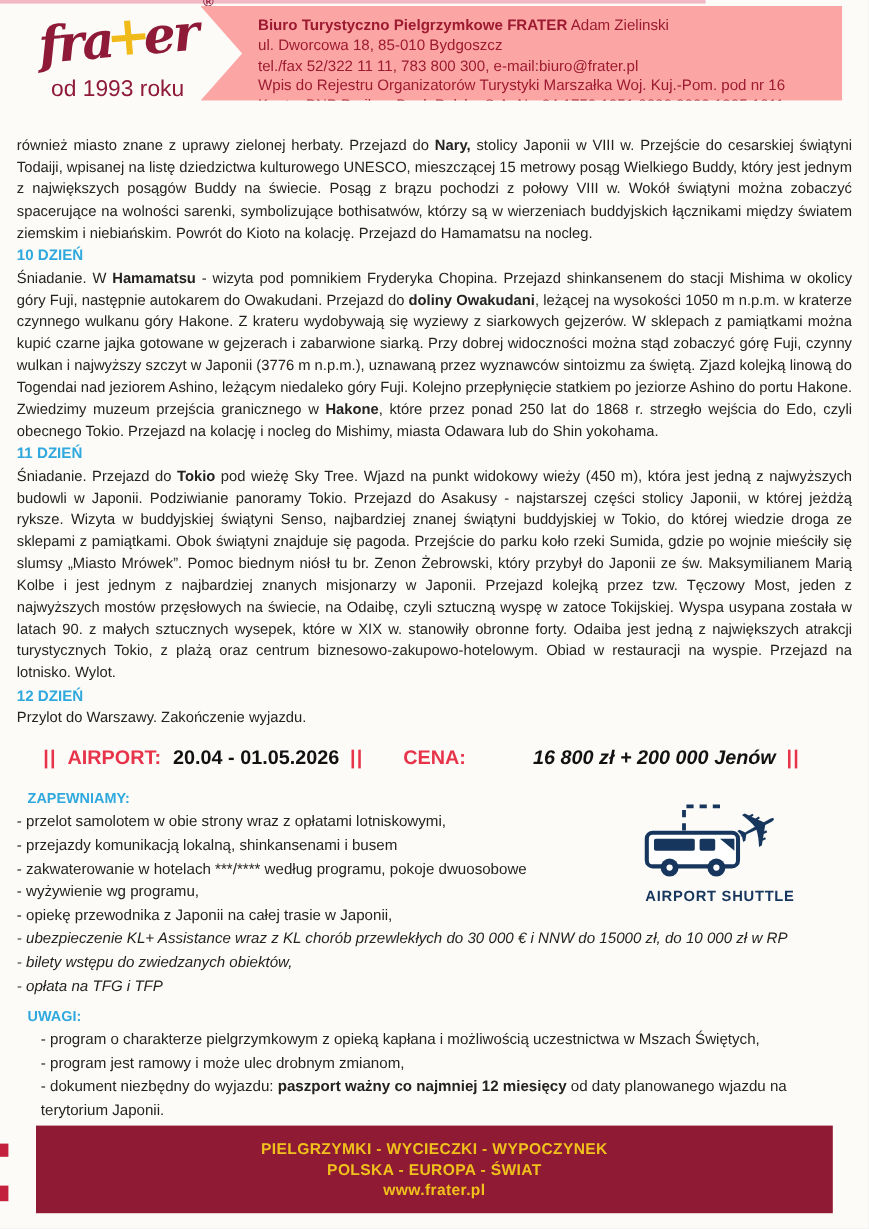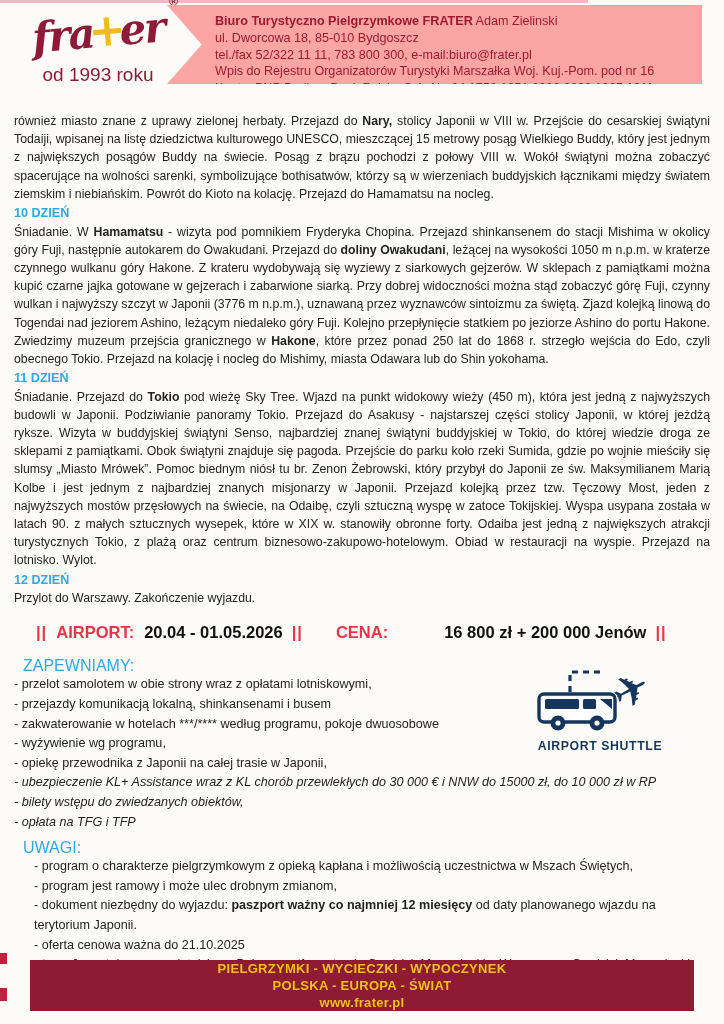--- a/index.html
+++ b/index.html
@@ -38,38 +38,38 @@
   .content { position:absolute; top:112px; left:14px; width:696px; }
   .body-p { font-size:12.3px; line-height:18.2px; text-align:justify; color:#232323; }
   .body-p b { font-weight:700; }
   .day-label { color:#2fa9dd; font-weight:bold; font-size:12.6px; line-height:18.5px; margin-top:1px; }
 
   .offer-row { display:flex; align-items:baseline; margin:16px 0 14px 22px;
                font-size:16.5px; font-weight:bold; color:#111; white-space:nowrap; }
   .offer-row .sep { color:#e8344b; margin:0 9px; letter-spacing:1px; }
   .offer-row .sep:first-child { margin-left:0; }
   .offer-row .lbl { color:#e8344b; margin-right:10px; }
-  .offer-row .val.cena { margin-left:46px; }
+  .offer-row .val.cena { margin-left:46px;font-style:italic; }
   .offer-row .lbl.cena-lbl { margin-left:24px; }
 
   .section { position:relative; margin-top:6px; }
-  .sec-heading { color:#2fa9dd; font-weight:normal; font-size:16px; line-height:19px; margin-left:9px; }
+  .sec-heading { color:#2fa9dd; font-weight:bold; font-size:12px; line-height:19px; margin-left:9px; }
   .plain-list { list-style:none; font-size:12.6px; line-height:19.6px; color:#232323; }
   .plain-list li { padding-right:120px; }
   .plain-list li.wide { padding-right:0;font-style:italic; }
   .uwagi-list { list-style:none; font-size:12.6px; line-height:19.6px; color:#232323;margin-left:20px; }
   .uwagi-list b { font-weight:700; }
 
   
   .shuttle { position:absolute; top:6px; right:44px; width:132px; text-align:center; }
   .shuttle-label { color:#17365d; font-weight:bold; font-size:12.3px; letter-spacing:0.6px; margin-top:1px; }
 
   
   .footer-band {
-    position:absolute; left:30px; right:30px; bottom:13px; height:51px;
+    position:absolute; left:30px; right:30px; bottom:13px; height:73px;
     background:#8e1a33; color:#f0c01c; text-align:center; font-weight:bold;
     display:flex; flex-direction:column; justify-content:center; gap:1px;
     font-size:13px; line-height:16px; letter-spacing:0.3px;
   }
 </style>
 </head>
 <body>
 
 <div class="page">
 

